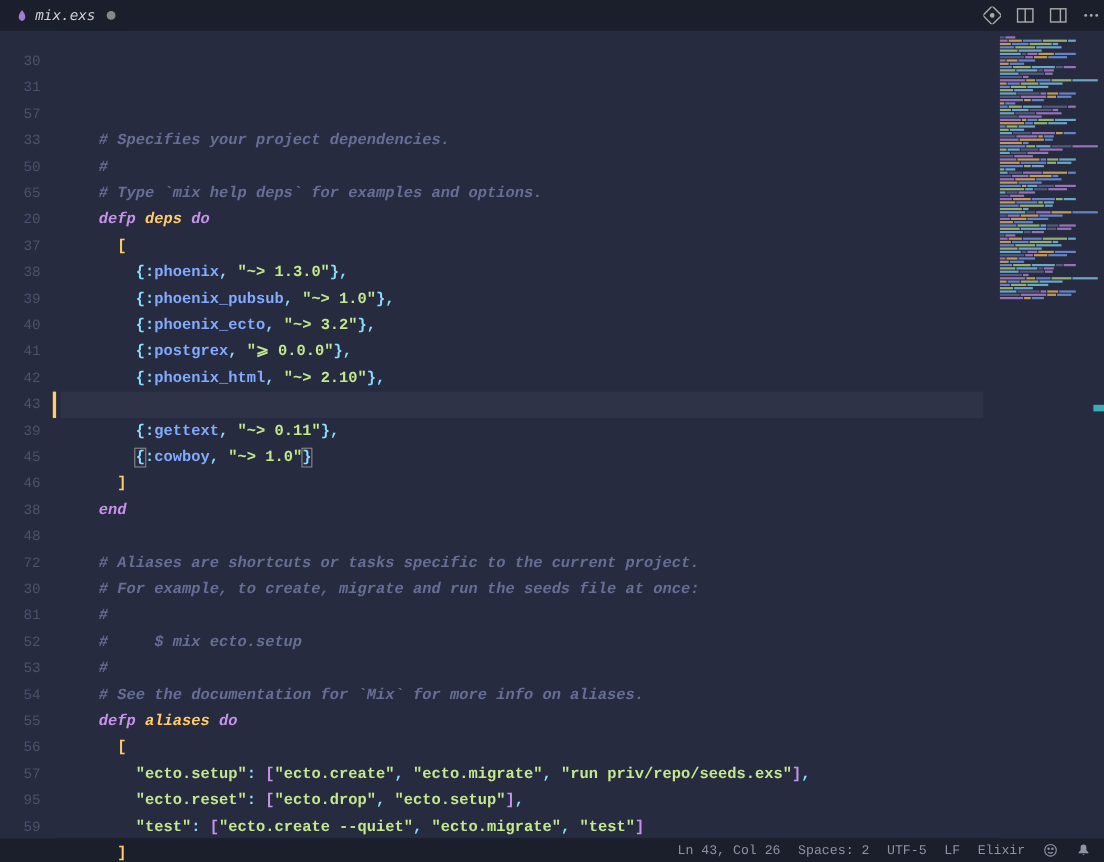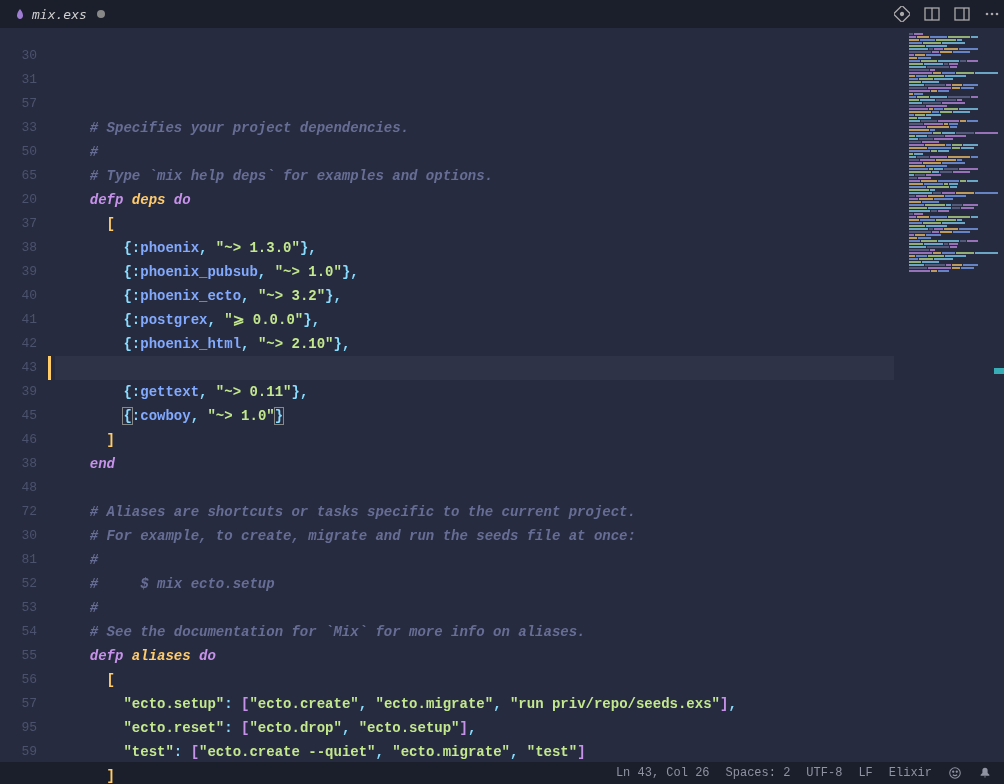--- a/index.html
+++ b/index.html
@@ -244,21 +244,21 @@
     </div>
   <div class="code-area" id="code">
     <div class="code-line" style="position: relative;"></div><div class="code-line" style="position: relative;">  <span class="comment"># Specifies your project dependencies.</span></div><div class="code-line" style="position: relative;">  <span class="comment">#</span></div><div class="code-line" style="position: relative;">  <span class="comment"># Type `mix help deps` for examples and options.</span></div><div class="code-line" style="position: relative;">  <span class="keyword">defp</span> <span class="funcname">deps</span> <span class="do-kw">do</span></div><div class="code-line" style="position: relative;">    <span class="bracket1">[</span></div><div class="code-line" style="position: relative;">      <span class="brace">{</span><span class="punct">:</span><span class="atom">phoenix</span><span class="punct">,</span> <span class="string">"~&gt; 1.3.0"</span><span class="brace">}</span><span class="punct">,</span></div><div class="code-line" style="position: relative;">      <span class="brace">{</span><span class="punct">:</span><span class="atom">phoenix_pubsub</span><span class="punct">,</span> <span class="string">"~&gt; 1.0"</span><span class="brace">}</span><span class="punct">,</span></div><div class="code-line" style="position: relative;">      <span class="brace">{</span><span class="punct">:</span><span class="atom">phoenix_ecto</span><span class="punct">,</span> <span class="string">"~&gt; 3.2"</span><span class="brace">}</span><span class="punct">,</span></div><div class="code-line" style="position: relative;">      <span class="brace">{</span><span class="punct">:</span><span class="atom">postgrex</span><span class="punct">,</span> <span class="string">"⩾ 0.0.0"</span><span class="brace">}</span><span class="punct">,</span></div><div class="code-line" style="position: relative;">      <span class="brace">{</span><span class="punct">:</span><span class="atom">phoenix_html</span><span class="punct">,</span> <span class="string">"~&gt; 2.10"</span><span class="brace">}</span><span class="punct">,</span></div><div class="code-line" style="position: relative;">      <span class="brace">{</span><span class="punct">:</span><span class="atom">phoenix_live_reload</span><span class="punct">,</span> <span class="string">"~&gt; 1.0"</span><span class="punct">,</span> <span class="only-kw">only</span><span class="punct">:</span> <span class="punct">:</span><span class="atom">dev</span><span class="brace">}</span><span class="punct">,</span></div><div class="code-line" style="position: relative;">      <span class="brace">{</span><span class="punct">:</span><span class="atom">gettext</span><span class="punct">,</span> <span class="string">"~&gt; 0.11"</span><span class="brace">}</span><span class="punct">,</span></div><div class="highlighted-line" style="top: 328px;"></div><div class="code-line" style="position: relative;">      <span class="brace bracket-match">{</span><span class="punct">:</span><span class="atom">cowboy</span><span class="punct">,</span> <span class="string">"~&gt; 1.0"</span><span class="brace bracket-match">}</span></div><div class="code-line" style="position: relative;">    <span class="bracket1">]</span></div><div class="code-line" style="position: relative;">  <span class="keyword">end</span></div><div class="code-line" style="position: relative;"></div><div class="code-line" style="position: relative;">  <span class="comment"># Aliases are shortcuts or tasks specific to the current project.</span></div><div class="code-line" style="position: relative;">  <span class="comment"># For example, to create, migrate and run the seeds file at once:</span></div><div class="code-line" style="position: relative;">  <span class="comment">#</span></div><div class="code-line" style="position: relative;">  <span class="comment">#     $ mix ecto.setup</span></div><div class="code-line" style="position: relative;">  <span class="comment">#</span></div><div class="code-line" style="position: relative;">  <span class="comment"># See the documentation for `Mix` for more info on aliases.</span></div><div class="code-line" style="position: relative;">  <span class="keyword">defp</span> <span class="funcname">aliases</span> <span class="do-kw">do</span></div><div class="code-line" style="position: relative;">    <span class="bracket1">[</span></div><div class="code-line" style="position: relative;">      <span class="toc-key">"ecto.setup"</span><span class="punct">:</span> <span class="bracket2">[</span><span class="toc-val">"ecto.create"</span><span class="punct">,</span> <span class="toc-val">"ecto.migrate"</span><span class="punct">,</span> <span class="toc-val">"run priv/repo/seeds.exs"</span><span class="bracket2">]</span><span class="punct">,</span></div><div class="code-line" style="position: relative;">      <span class="toc-key">"ecto.reset"</span><span class="punct">:</span> <span class="bracket2">[</span><span class="toc-val">"ecto.drop"</span><span class="punct">,</span> <span class="toc-val">"ecto.setup"</span><span class="bracket2">]</span><span class="punct">,</span></div><div class="code-line" style="position: relative;">      <span class="toc-key">"test"</span><span class="punct">:</span> <span class="bracket2">[</span><span class="toc-val">"ecto.create --quiet"</span><span class="punct">,</span> <span class="toc-val">"ecto.migrate"</span><span class="punct">,</span> <span class="toc-val">"test"</span><span class="bracket2">]</span></div><div class="code-line" style="position: relative;">    <span class="bracket1">]</span></div><div class="minimap" id="minimap"><div class="minimap-line"><span class="mm-seg" style="width: 4px; background: rgb(103, 110, 149); opacity: 0.7;"></span><span class="mm-seg" style="width: 9px; background: rgb(199, 146, 234); opacity: 0.7;"></span></div><div class="minimap-line"><span class="mm-seg" style="width: 7px; background: rgb(199, 146, 234); opacity: 0.7;"></span><span class="mm-seg" style="width: 12px; background: rgb(255, 203, 107); opacity: 0.7;"></span><span class="mm-seg" style="width: 17px; background: rgb(130, 170, 255); opacity: 0.7;"></span><span class="mm-seg" style="width: 22px; background: rgb(195, 232, 141); opacity: 0.7;"></span><span class="mm-seg" style="width: 7px; background: rgb(137, 221, 255); opacity: 0.7;"></span></div><div class="minimap-line"><span class="mm-seg" style="width: 10px; background: rgb(255, 203, 107); opacity: 0.7;"></span><span class="mm-seg" style="width: 15px; background: rgb(130, 170, 255); opacity: 0.7;"></span><span class="mm-seg" style="width: 20px; background: rgb(195, 232, 141); opacity: 0.7;"></span><span class="mm-seg" style="width: 5px; background: rgb(137, 221, 255); opacity: 0.7;"></span></div><div class="minimap-line"><span class="mm-seg" style="width: 13px; background: rgb(130, 170, 255); opacity: 0.7;"></span><span class="mm-seg" style="width: 18px; background: rgb(195, 232, 141); opacity: 0.7;"></span><span class="mm-seg" style="width: 23px; background: rgb(137, 221, 255); opacity: 0.7;"></span></div><div class="minimap-line"><span class="mm-seg" style="width: 16px; background: rgb(195, 232, 141); opacity: 0.7;"></span><span class="mm-seg" style="width: 21px; background: rgb(137, 221, 255); opacity: 0.7;"></span></div><div class="minimap-line"><span class="mm-seg" style="width: 19px; background: rgb(137, 221, 255); opacity: 0.7;"></span><span class="mm-seg" style="width: 4px; background: rgb(103, 110, 149); opacity: 0.7;"></span><span class="mm-seg" style="width: 9px; background: rgb(199, 146, 234); opacity: 0.7;"></span><span class="mm-seg" style="width: 14px; background: rgb(255, 203, 107); opacity: 0.7;"></span><span class="mm-seg" style="width: 19px; background: rgb(130, 170, 255); opacity: 0.7;"></span></div><div class="minimap-line"><span class="mm-seg" style="width: 22px; background: rgb(103, 110, 149); opacity: 0.7;"></span><span class="mm-seg" style="width: 7px; background: rgb(199, 146, 234); opacity: 0.7;"></span><span class="mm-seg" style="width: 12px; background: rgb(255, 203, 107); opacity: 0.7;"></span><span class="mm-seg" style="width: 17px; background: rgb(130, 170, 255); opacity: 0.7;"></span></div><div class="minimap-line"><span class="mm-seg" style="width: 5px; background: rgb(199, 146, 234); opacity: 0.7;"></span><span class="mm-seg" style="width: 10px; background: rgb(255, 203, 107); opacity: 0.7;"></span><span class="mm-seg" style="width: 15px; background: rgb(130, 170, 255); opacity: 0.7;"></span></div><div class="minimap-line"><span class="mm-seg" style="width: 8px; background: rgb(255, 203, 107); opacity: 0.7;"></span><span class="mm-seg" style="width: 13px; background: rgb(130, 170, 255); opacity: 0.7;"></span></div><div class="minimap-line"><span class="mm-seg" style="width: 11px; background: rgb(130, 170, 255); opacity: 0.7;"></span><span class="mm-seg" style="width: 16px; background: rgb(195, 232, 141); opacity: 0.7;"></span><span class="mm-seg" style="width: 21px; background: rgb(137, 221, 255); opacity: 0.7;"></span><span class="mm-seg" style="width: 6px; background: rgb(103, 110, 149); opacity: 0.7;"></span><span class="mm-seg" style="width: 11px; background: rgb(199, 146, 234); opacity: 0.7;"></span></div><div class="minimap-line"><span class="mm-seg" style="width: 14px; background: rgb(195, 232, 141); opacity: 0.7;"></span><span class="mm-seg" style="width: 19px; background: rgb(137, 221, 255); opacity: 0.7;"></span><span class="mm-seg" style="width: 4px; background: rgb(103, 110, 149); opacity: 0.7;"></span><span class="mm-seg" style="width: 9px; background: rgb(199, 146, 234); opacity: 0.7;"></span></div><div class="minimap-line"><span class="mm-seg" style="width: 17px; background: rgb(137, 221, 255); opacity: 0.7;"></span><span class="mm-seg" style="width: 22px; background: rgb(103, 110, 149); opacity: 0.7;"></span><span class="mm-seg" style="width: 7px; background: rgb(199, 146, 234); opacity: 0.7;"></span></div><div class="minimap-line"><span class="mm-seg" style="width: 20px; background: rgb(103, 110, 149); opacity: 0.7;"></span><span class="mm-seg" style="width: 5px; background: rgb(199, 146, 234); opacity: 0.7;"></span></div><div class="minimap-line"><span class="mm-seg" style="width: 23px; background: rgb(199, 146, 234); opacity: 0.7;"></span><span class="mm-seg" style="width: 8px; background: rgb(255, 203, 107); opacity: 0.7;"></span><span class="mm-seg" style="width: 13px; background: rgb(130, 170, 255); opacity: 0.7;"></span><span class="mm-seg" style="width: 18px; background: rgb(195, 232, 141); opacity: 0.7;"></span><span class="mm-seg" style="width: 23px; background: rgb(137, 221, 255); opacity: 0.7;"></span></div><div class="minimap-line"><span class="mm-seg" style="width: 6px; background: rgb(255, 203, 107); opacity: 0.7;"></span><span class="mm-seg" style="width: 11px; background: rgb(130, 170, 255); opacity: 0.7;"></span><span class="mm-seg" style="width: 16px; background: rgb(195, 232, 141); opacity: 0.7;"></span><span class="mm-seg" style="width: 21px; background: rgb(137, 221, 255); opacity: 0.7;"></span></div><div class="minimap-line"><span class="mm-seg" style="width: 9px; background: rgb(130, 170, 255); opacity: 0.7;"></span><span class="mm-seg" style="width: 14px; background: rgb(195, 232, 141); opacity: 0.7;"></span><span class="mm-seg" style="width: 19px; background: rgb(137, 221, 255); opacity: 0.7;"></span></div><div class="minimap-line"><span class="mm-seg" style="width: 12px; background: rgb(195, 232, 141); opacity: 0.7;"></span><span class="mm-seg" style="width: 17px; background: rgb(137, 221, 255); opacity: 0.7;"></span></div><div class="minimap-line"><span class="mm-seg" style="width: 15px; background: rgb(137, 221, 255); opacity: 0.7;"></span><span class="mm-seg" style="width: 20px; background: rgb(103, 110, 149); opacity: 0.7;"></span><span class="mm-seg" style="width: 5px; background: rgb(199, 146, 234); opacity: 0.7;"></span><span class="mm-seg" style="width: 10px; background: rgb(255, 203, 107); opacity: 0.7;"></span><span class="mm-seg" style="width: 15px; background: rgb(130, 170, 255); opacity: 0.7;"></span></div><div class="minimap-line"><span class="mm-seg" style="width: 18px; background: rgb(103, 110, 149); opacity: 0.7;"></span><span class="mm-seg" style="width: 23px; background: rgb(199, 146, 234); opacity: 0.7;"></span><span class="mm-seg" style="width: 8px; background: rgb(255, 203, 107); opacity: 0.7;"></span><span class="mm-seg" style="width: 13px; background: rgb(130, 170, 255); opacity: 0.7;"></span></div><div class="minimap-line"><span class="mm-seg" style="width: 21px; background: rgb(199, 146, 234); opacity: 0.7;"></span><span class="mm-seg" style="width: 6px; background: rgb(255, 203, 107); opacity: 0.7;"></span><span class="mm-seg" style="width: 11px; background: rgb(130, 170, 255); opacity: 0.7;"></span></div><div class="minimap-line"><span class="mm-seg" style="width: 4px; background: rgb(255, 203, 107); opacity: 0.7;"></span><span class="mm-seg" style="width: 9px; background: rgb(130, 170, 255); opacity: 0.7;"></span></div><div class="minimap-line"><span class="mm-seg" style="width: 7px; background: rgb(130, 170, 255); opacity: 0.7;"></span><span class="mm-seg" style="width: 12px; background: rgb(195, 232, 141); opacity: 0.7;"></span><span class="mm-seg" style="width: 17px; background: rgb(137, 221, 255); opacity: 0.7;"></span><span class="mm-seg" style="width: 22px; background: rgb(103, 110, 149); opacity: 0.7;"></span><span class="mm-seg" style="width: 7px; background: rgb(199, 146, 234); opacity: 0.7;"></span></div><div class="minimap-line"><span class="mm-seg" style="width: 10px; background: rgb(195, 232, 141); opacity: 0.7;"></span><span class="mm-seg" style="width: 15px; background: rgb(137, 221, 255); opacity: 0.7;"></span><span class="mm-seg" style="width: 20px; background: rgb(103, 110, 149); opacity: 0.7;"></span><span class="mm-seg" style="width: 5px; background: rgb(199, 146, 234); opacity: 0.7;"></span></div><div class="minimap-line"><span class="mm-seg" style="width: 13px; background: rgb(137, 221, 255); opacity: 0.7;"></span><span class="mm-seg" style="width: 18px; background: rgb(103, 110, 149); opacity: 0.7;"></span><span class="mm-seg" style="width: 23px; background: rgb(199, 146, 234); opacity: 0.7;"></span></div><div class="minimap-line"><span class="mm-seg" style="width: 16px; background: rgb(103, 110, 149); opacity: 0.7;"></span><span class="mm-seg" style="width: 21px; background: rgb(199, 146, 234); opacity: 0.7;"></span></div><div class="minimap-line"><span class="mm-seg" style="width: 19px; background: rgb(199, 146, 234); opacity: 0.7;"></span><span class="mm-seg" style="width: 4px; background: rgb(255, 203, 107); opacity: 0.7;"></span><span class="mm-seg" style="width: 9px; background: rgb(130, 170, 255); opacity: 0.7;"></span><span class="mm-seg" style="width: 14px; background: rgb(195, 232, 141); opacity: 0.7;"></span><span class="mm-seg" style="width: 19px; background: rgb(137, 221, 255); opacity: 0.7;"></span></div><div class="minimap-line"><span class="mm-seg" style="width: 22px; background: rgb(255, 203, 107); opacity: 0.7;"></span><span class="mm-seg" style="width: 7px; background: rgb(130, 170, 255); opacity: 0.7;"></span><span class="mm-seg" style="width: 12px; background: rgb(195, 232, 141); opacity: 0.7;"></span><span class="mm-seg" style="width: 17px; background: rgb(137, 221, 255); opacity: 0.7;"></span></div><div class="minimap-line"><span class="mm-seg" style="width: 5px; background: rgb(130, 170, 255); opacity: 0.7;"></span><span class="mm-seg" style="width: 10px; background: rgb(195, 232, 141); opacity: 0.7;"></span><span class="mm-seg" style="width: 15px; background: rgb(137, 221, 255); opacity: 0.7;"></span></div><div class="minimap-line"><span class="mm-seg" style="width: 8px; background: rgb(195, 232, 141); opacity: 0.7;"></span><span class="mm-seg" style="width: 13px; background: rgb(137, 221, 255); opacity: 0.7;"></span></div><div class="minimap-line"><span class="mm-seg" style="width: 11px; background: rgb(137, 221, 255); opacity: 0.7;"></span><span class="mm-seg" style="width: 16px; background: rgb(103, 110, 149); opacity: 0.7;"></span><span class="mm-seg" style="width: 21px; background: rgb(199, 146, 234); opacity: 0.7;"></span><span class="mm-seg" style="width: 6px; background: rgb(255, 203, 107); opacity: 0.7;"></span><span class="mm-seg" style="width: 11px; background: rgb(130, 170, 255); opacity: 0.7;"></span></div><div class="minimap-line"><span class="mm-seg" style="width: 14px; background: rgb(103, 110, 149); opacity: 0.7;"></span><span class="mm-seg" style="width: 19px; background: rgb(199, 146, 234); opacity: 0.7;"></span><span class="mm-seg" style="width: 4px; background: rgb(255, 203, 107); opacity: 0.7;"></span><span class="mm-seg" style="width: 9px; background: rgb(130, 170, 255); opacity: 0.7;"></span></div><div class="minimap-line"><span class="mm-seg" style="width: 17px; background: rgb(199, 146, 234); opacity: 0.7;"></span><span class="mm-seg" style="width: 22px; background: rgb(255, 203, 107); opacity: 0.7;"></span><span class="mm-seg" style="width: 7px; background: rgb(130, 170, 255); opacity: 0.7;"></span></div><div class="minimap-line"><span class="mm-seg" style="width: 20px; background: rgb(255, 203, 107); opacity: 0.7;"></span><span class="mm-seg" style="width: 5px; background: rgb(130, 170, 255); opacity: 0.7;"></span></div><div class="minimap-line"><span class="mm-seg" style="width: 23px; background: rgb(130, 170, 255); opacity: 0.7;"></span><span class="mm-seg" style="width: 8px; background: rgb(195, 232, 141); opacity: 0.7;"></span><span class="mm-seg" style="width: 13px; background: rgb(137, 221, 255); opacity: 0.7;"></span><span class="mm-seg" style="width: 18px; background: rgb(103, 110, 149); opacity: 0.7;"></span><span class="mm-seg" style="width: 23px; background: rgb(199, 146, 234); opacity: 0.7;"></span></div><div class="minimap-line"><span class="mm-seg" style="width: 6px; background: rgb(195, 232, 141); opacity: 0.7;"></span><span class="mm-seg" style="width: 11px; background: rgb(137, 221, 255); opacity: 0.7;"></span><span class="mm-seg" style="width: 16px; background: rgb(103, 110, 149); opacity: 0.7;"></span><span class="mm-seg" style="width: 21px; background: rgb(199, 146, 234); opacity: 0.7;"></span></div><div class="minimap-line"><span class="mm-seg" style="width: 9px; background: rgb(137, 221, 255); opacity: 0.7;"></span><span class="mm-seg" style="width: 14px; background: rgb(103, 110, 149); opacity: 0.7;"></span><span class="mm-seg" style="width: 19px; background: rgb(199, 146, 234); opacity: 0.7;"></span></div><div class="minimap-line"><span class="mm-seg" style="width: 12px; background: rgb(103, 110, 149); opacity: 0.7;"></span><span class="mm-seg" style="width: 17px; background: rgb(199, 146, 234); opacity: 0.7;"></span></div><div class="minimap-line"><span class="mm-seg" style="width: 15px; background: rgb(199, 146, 234); opacity: 0.7;"></span><span class="mm-seg" style="width: 20px; background: rgb(255, 203, 107); opacity: 0.7;"></span><span class="mm-seg" style="width: 5px; background: rgb(130, 170, 255); opacity: 0.7;"></span><span class="mm-seg" style="width: 10px; background: rgb(195, 232, 141); opacity: 0.7;"></span><span class="mm-seg" style="width: 15px; background: rgb(137, 221, 255); opacity: 0.7;"></span></div><div class="minimap-line"><span class="mm-seg" style="width: 18px; background: rgb(255, 203, 107); opacity: 0.7;"></span><span class="mm-seg" style="width: 23px; background: rgb(130, 170, 255); opacity: 0.7;"></span><span class="mm-seg" style="width: 8px; background: rgb(195, 232, 141); opacity: 0.7;"></span><span class="mm-seg" style="width: 13px; background: rgb(137, 221, 255); opacity: 0.7;"></span></div><div class="minimap-line"><span class="mm-seg" style="width: 21px; background: rgb(130, 170, 255); opacity: 0.7;"></span><span class="mm-seg" style="width: 6px; background: rgb(195, 232, 141); opacity: 0.7;"></span><span class="mm-seg" style="width: 11px; background: rgb(137, 221, 255); opacity: 0.7;"></span></div><div class="minimap-line"><span class="mm-seg" style="width: 4px; background: rgb(195, 232, 141); opacity: 0.7;"></span><span class="mm-seg" style="width: 9px; background: rgb(137, 221, 255); opacity: 0.7;"></span></div><div class="minimap-line"><span class="mm-seg" style="width: 7px; background: rgb(137, 221, 255); opacity: 0.7;"></span><span class="mm-seg" style="width: 12px; background: rgb(103, 110, 149); opacity: 0.7;"></span><span class="mm-seg" style="width: 17px; background: rgb(199, 146, 234); opacity: 0.7;"></span><span class="mm-seg" style="width: 22px; background: rgb(255, 203, 107); opacity: 0.7;"></span><span class="mm-seg" style="width: 7px; background: rgb(130, 170, 255); opacity: 0.7;"></span></div><div class="minimap-line"><span class="mm-seg" style="width: 10px; background: rgb(103, 110, 149); opacity: 0.7;"></span><span class="mm-seg" style="width: 15px; background: rgb(199, 146, 234); opacity: 0.7;"></span><span class="mm-seg" style="width: 20px; background: rgb(255, 203, 107); opacity: 0.7;"></span><span class="mm-seg" style="width: 5px; background: rgb(130, 170, 255); opacity: 0.7;"></span></div><div class="minimap-line"><span class="mm-seg" style="width: 13px; background: rgb(199, 146, 234); opacity: 0.7;"></span><span class="mm-seg" style="width: 18px; background: rgb(255, 203, 107); opacity: 0.7;"></span><span class="mm-seg" style="width: 23px; background: rgb(130, 170, 255); opacity: 0.7;"></span></div><div class="minimap-line"><span class="mm-seg" style="width: 16px; background: rgb(255, 203, 107); opacity: 0.7;"></span><span class="mm-seg" style="width: 21px; background: rgb(130, 170, 255); opacity: 0.7;"></span></div><div class="minimap-line"><span class="mm-seg" style="width: 19px; background: rgb(130, 170, 255); opacity: 0.7;"></span><span class="mm-seg" style="width: 4px; background: rgb(195, 232, 141); opacity: 0.7;"></span><span class="mm-seg" style="width: 9px; background: rgb(137, 221, 255); opacity: 0.7;"></span><span class="mm-seg" style="width: 14px; background: rgb(103, 110, 149); opacity: 0.7;"></span><span class="mm-seg" style="width: 19px; background: rgb(199, 146, 234); opacity: 0.7;"></span></div><div class="minimap-line"><span class="mm-seg" style="width: 22px; background: rgb(195, 232, 141); opacity: 0.7;"></span><span class="mm-seg" style="width: 7px; background: rgb(137, 221, 255); opacity: 0.7;"></span><span class="mm-seg" style="width: 12px; background: rgb(103, 110, 149); opacity: 0.7;"></span><span class="mm-seg" style="width: 17px; background: rgb(199, 146, 234); opacity: 0.7;"></span></div><div class="minimap-line"><span class="mm-seg" style="width: 5px; background: rgb(137, 221, 255); opacity: 0.7;"></span><span class="mm-seg" style="width: 10px; background: rgb(103, 110, 149); opacity: 0.7;"></span><span class="mm-seg" style="width: 15px; background: rgb(199, 146, 234); opacity: 0.7;"></span></div><div class="minimap-line"><span class="mm-seg" style="width: 8px; background: rgb(103, 110, 149); opacity: 0.7;"></span><span class="mm-seg" style="width: 13px; background: rgb(199, 146, 234); opacity: 0.7;"></span></div><div class="minimap-line"><span class="mm-seg" style="width: 11px; background: rgb(199, 146, 234); opacity: 0.7;"></span><span class="mm-seg" style="width: 16px; background: rgb(255, 203, 107); opacity: 0.7;"></span><span class="mm-seg" style="width: 21px; background: rgb(130, 170, 255); opacity: 0.7;"></span><span class="mm-seg" style="width: 6px; background: rgb(195, 232, 141); opacity: 0.7;"></span><span class="mm-seg" style="width: 11px; background: rgb(137, 221, 255); opacity: 0.7;"></span></div><div class="minimap-line"><span class="mm-seg" style="width: 14px; background: rgb(255, 203, 107); opacity: 0.7;"></span><span class="mm-seg" style="width: 19px; background: rgb(130, 170, 255); opacity: 0.7;"></span><span class="mm-seg" style="width: 4px; background: rgb(195, 232, 141); opacity: 0.7;"></span><span class="mm-seg" style="width: 9px; background: rgb(137, 221, 255); opacity: 0.7;"></span></div><div class="minimap-line"><span class="mm-seg" style="width: 17px; background: rgb(130, 170, 255); opacity: 0.7;"></span><span class="mm-seg" style="width: 22px; background: rgb(195, 232, 141); opacity: 0.7;"></span><span class="mm-seg" style="width: 7px; background: rgb(137, 221, 255); opacity: 0.7;"></span></div><div class="minimap-line"><span class="mm-seg" style="width: 20px; background: rgb(195, 232, 141); opacity: 0.7;"></span><span class="mm-seg" style="width: 5px; background: rgb(137, 221, 255); opacity: 0.7;"></span></div><div class="minimap-line"><span class="mm-seg" style="width: 23px; background: rgb(137, 221, 255); opacity: 0.7;"></span><span class="mm-seg" style="width: 8px; background: rgb(103, 110, 149); opacity: 0.7;"></span><span class="mm-seg" style="width: 13px; background: rgb(199, 146, 234); opacity: 0.7;"></span><span class="mm-seg" style="width: 18px; background: rgb(255, 203, 107); opacity: 0.7;"></span><span class="mm-seg" style="width: 23px; background: rgb(130, 170, 255); opacity: 0.7;"></span></div><div class="minimap-line"><span class="mm-seg" style="width: 6px; background: rgb(103, 110, 149); opacity: 0.7;"></span><span class="mm-seg" style="width: 11px; background: rgb(199, 146, 234); opacity: 0.7;"></span><span class="mm-seg" style="width: 16px; background: rgb(255, 203, 107); opacity: 0.7;"></span><span class="mm-seg" style="width: 21px; background: rgb(130, 170, 255); opacity: 0.7;"></span></div><div class="minimap-line"><span class="mm-seg" style="width: 9px; background: rgb(199, 146, 234); opacity: 0.7;"></span><span class="mm-seg" style="width: 14px; background: rgb(255, 203, 107); opacity: 0.7;"></span><span class="mm-seg" style="width: 19px; background: rgb(130, 170, 255); opacity: 0.7;"></span></div><div class="minimap-line"><span class="mm-seg" style="width: 12px; background: rgb(255, 203, 107); opacity: 0.7;"></span><span class="mm-seg" style="width: 17px; background: rgb(130, 170, 255); opacity: 0.7;"></span></div><div class="minimap-line"><span class="mm-seg" style="width: 15px; background: rgb(130, 170, 255); opacity: 0.7;"></span><span class="mm-seg" style="width: 20px; background: rgb(195, 232, 141); opacity: 0.7;"></span><span class="mm-seg" style="width: 5px; background: rgb(137, 221, 255); opacity: 0.7;"></span><span class="mm-seg" style="width: 10px; background: rgb(103, 110, 149); opacity: 0.7;"></span><span class="mm-seg" style="width: 15px; background: rgb(199, 146, 234); opacity: 0.7;"></span></div><div class="minimap-line"><span class="mm-seg" style="width: 18px; background: rgb(195, 232, 141); opacity: 0.7;"></span><span class="mm-seg" style="width: 23px; background: rgb(137, 221, 255); opacity: 0.7;"></span><span class="mm-seg" style="width: 8px; background: rgb(103, 110, 149); opacity: 0.7;"></span><span class="mm-seg" style="width: 13px; background: rgb(199, 146, 234); opacity: 0.7;"></span></div><div class="minimap-line"><span class="mm-seg" style="width: 21px; background: rgb(137, 221, 255); opacity: 0.7;"></span><span class="mm-seg" style="width: 6px; background: rgb(103, 110, 149); opacity: 0.7;"></span><span class="mm-seg" style="width: 11px; background: rgb(199, 146, 234); opacity: 0.7;"></span></div><div class="minimap-line"><span class="mm-seg" style="width: 4px; background: rgb(103, 110, 149); opacity: 0.7;"></span><span class="mm-seg" style="width: 9px; background: rgb(199, 146, 234); opacity: 0.7;"></span></div><div class="minimap-line"><span class="mm-seg" style="width: 7px; background: rgb(199, 146, 234); opacity: 0.7;"></span><span class="mm-seg" style="width: 12px; background: rgb(255, 203, 107); opacity: 0.7;"></span><span class="mm-seg" style="width: 17px; background: rgb(130, 170, 255); opacity: 0.7;"></span><span class="mm-seg" style="width: 22px; background: rgb(195, 232, 141); opacity: 0.7;"></span><span class="mm-seg" style="width: 7px; background: rgb(137, 221, 255); opacity: 0.7;"></span></div><div class="minimap-line"><span class="mm-seg" style="width: 10px; background: rgb(255, 203, 107); opacity: 0.7;"></span><span class="mm-seg" style="width: 15px; background: rgb(130, 170, 255); opacity: 0.7;"></span><span class="mm-seg" style="width: 20px; background: rgb(195, 232, 141); opacity: 0.7;"></span><span class="mm-seg" style="width: 5px; background: rgb(137, 221, 255); opacity: 0.7;"></span></div><div class="minimap-line"><span class="mm-seg" style="width: 13px; background: rgb(130, 170, 255); opacity: 0.7;"></span><span class="mm-seg" style="width: 18px; background: rgb(195, 232, 141); opacity: 0.7;"></span><span class="mm-seg" style="width: 23px; background: rgb(137, 221, 255); opacity: 0.7;"></span></div><div class="minimap-line"><span class="mm-seg" style="width: 16px; background: rgb(195, 232, 141); opacity: 0.7;"></span><span class="mm-seg" style="width: 21px; background: rgb(137, 221, 255); opacity: 0.7;"></span></div><div class="minimap-line"><span class="mm-seg" style="width: 19px; background: rgb(137, 221, 255); opacity: 0.7;"></span><span class="mm-seg" style="width: 4px; background: rgb(103, 110, 149); opacity: 0.7;"></span><span class="mm-seg" style="width: 9px; background: rgb(199, 146, 234); opacity: 0.7;"></span><span class="mm-seg" style="width: 14px; background: rgb(255, 203, 107); opacity: 0.7;"></span><span class="mm-seg" style="width: 19px; background: rgb(130, 170, 255); opacity: 0.7;"></span></div><div class="minimap-line"><span class="mm-seg" style="width: 22px; background: rgb(103, 110, 149); opacity: 0.7;"></span><span class="mm-seg" style="width: 7px; background: rgb(199, 146, 234); opacity: 0.7;"></span><span class="mm-seg" style="width: 12px; background: rgb(255, 203, 107); opacity: 0.7;"></span><span class="mm-seg" style="width: 17px; background: rgb(130, 170, 255); opacity: 0.7;"></span></div><div class="minimap-line"><span class="mm-seg" style="width: 5px; background: rgb(199, 146, 234); opacity: 0.7;"></span><span class="mm-seg" style="width: 10px; background: rgb(255, 203, 107); opacity: 0.7;"></span><span class="mm-seg" style="width: 15px; background: rgb(130, 170, 255); opacity: 0.7;"></span></div><div class="minimap-line"><span class="mm-seg" style="width: 8px; background: rgb(255, 203, 107); opacity: 0.7;"></span><span class="mm-seg" style="width: 13px; background: rgb(130, 170, 255); opacity: 0.7;"></span></div><div class="minimap-line"><span class="mm-seg" style="width: 11px; background: rgb(130, 170, 255); opacity: 0.7;"></span><span class="mm-seg" style="width: 16px; background: rgb(195, 232, 141); opacity: 0.7;"></span><span class="mm-seg" style="width: 21px; background: rgb(137, 221, 255); opacity: 0.7;"></span><span class="mm-seg" style="width: 6px; background: rgb(103, 110, 149); opacity: 0.7;"></span><span class="mm-seg" style="width: 11px; background: rgb(199, 146, 234); opacity: 0.7;"></span></div><div class="minimap-line"><span class="mm-seg" style="width: 14px; background: rgb(195, 232, 141); opacity: 0.7;"></span><span class="mm-seg" style="width: 19px; background: rgb(137, 221, 255); opacity: 0.7;"></span><span class="mm-seg" style="width: 4px; background: rgb(103, 110, 149); opacity: 0.7;"></span><span class="mm-seg" style="width: 9px; background: rgb(199, 146, 234); opacity: 0.7;"></span></div><div class="minimap-line"><span class="mm-seg" style="width: 17px; background: rgb(137, 221, 255); opacity: 0.7;"></span><span class="mm-seg" style="width: 22px; background: rgb(103, 110, 149); opacity: 0.7;"></span><span class="mm-seg" style="width: 7px; background: rgb(199, 146, 234); opacity: 0.7;"></span></div><div class="minimap-line"><span class="mm-seg" style="width: 20px; background: rgb(103, 110, 149); opacity: 0.7;"></span><span class="mm-seg" style="width: 5px; background: rgb(199, 146, 234); opacity: 0.7;"></span></div><div class="minimap-line"><span class="mm-seg" style="width: 23px; background: rgb(199, 146, 234); opacity: 0.7;"></span><span class="mm-seg" style="width: 8px; background: rgb(255, 203, 107); opacity: 0.7;"></span><span class="mm-seg" style="width: 13px; background: rgb(130, 170, 255); opacity: 0.7;"></span><span class="mm-seg" style="width: 18px; background: rgb(195, 232, 141); opacity: 0.7;"></span><span class="mm-seg" style="width: 23px; background: rgb(137, 221, 255); opacity: 0.7;"></span></div><div class="minimap-line"><span class="mm-seg" style="width: 6px; background: rgb(255, 203, 107); opacity: 0.7;"></span><span class="mm-seg" style="width: 11px; background: rgb(130, 170, 255); opacity: 0.7;"></span><span class="mm-seg" style="width: 16px; background: rgb(195, 232, 141); opacity: 0.7;"></span><span class="mm-seg" style="width: 21px; background: rgb(137, 221, 255); opacity: 0.7;"></span></div><div class="minimap-line"><span class="mm-seg" style="width: 9px; background: rgb(130, 170, 255); opacity: 0.7;"></span><span class="mm-seg" style="width: 14px; background: rgb(195, 232, 141); opacity: 0.7;"></span><span class="mm-seg" style="width: 19px; background: rgb(137, 221, 255); opacity: 0.7;"></span></div><div class="minimap-line"><span class="mm-seg" style="width: 12px; background: rgb(195, 232, 141); opacity: 0.7;"></span><span class="mm-seg" style="width: 17px; background: rgb(137, 221, 255); opacity: 0.7;"></span></div><div class="minimap-line"><span class="mm-seg" style="width: 15px; background: rgb(137, 221, 255); opacity: 0.7;"></span><span class="mm-seg" style="width: 20px; background: rgb(103, 110, 149); opacity: 0.7;"></span><span class="mm-seg" style="width: 5px; background: rgb(199, 146, 234); opacity: 0.7;"></span><span class="mm-seg" style="width: 10px; background: rgb(255, 203, 107); opacity: 0.7;"></span><span class="mm-seg" style="width: 15px; background: rgb(130, 170, 255); opacity: 0.7;"></span></div><div class="minimap-line"><span class="mm-seg" style="width: 18px; background: rgb(103, 110, 149); opacity: 0.7;"></span><span class="mm-seg" style="width: 23px; background: rgb(199, 146, 234); opacity: 0.7;"></span><span class="mm-seg" style="width: 8px; background: rgb(255, 203, 107); opacity: 0.7;"></span><span class="mm-seg" style="width: 13px; background: rgb(130, 170, 255); opacity: 0.7;"></span></div><div class="minimap-line"><span class="mm-seg" style="width: 21px; background: rgb(199, 146, 234); opacity: 0.7;"></span><span class="mm-seg" style="width: 6px; background: rgb(255, 203, 107); opacity: 0.7;"></span><span class="mm-seg" style="width: 11px; background: rgb(130, 170, 255); opacity: 0.7;"></span></div></div>
     <div class="scroll-indicator" style="top:340px"></div>
   </div>
 </div>
 
 <div class="status-bar">
   <span class="status-item">Ln 43, Col 26</span>
   <span class="status-item">Spaces: 2</span>
-  <span class="status-item">UTF-8</span>
+  <span class="status-item">UTF-5</span>
   <span class="status-item">LF</span>
   <span class="status-item">Elixir</span>
   <span class="status-icon">
     <svg viewBox="0 0 16 16" fill="none" stroke="#8f93a2" stroke-width="1.2">
         <circle cx="8" cy="8" r="6"></circle>
         <circle cx="6" cy="6.5" r="0.7" fill="#8f93a2"></circle>
         <circle cx="10" cy="6.5" r="0.7" fill="#8f93a2"></circle>
         <path d="M5.5 10 Q8 12 10.5 10"></path>
       </svg>
   </span>

